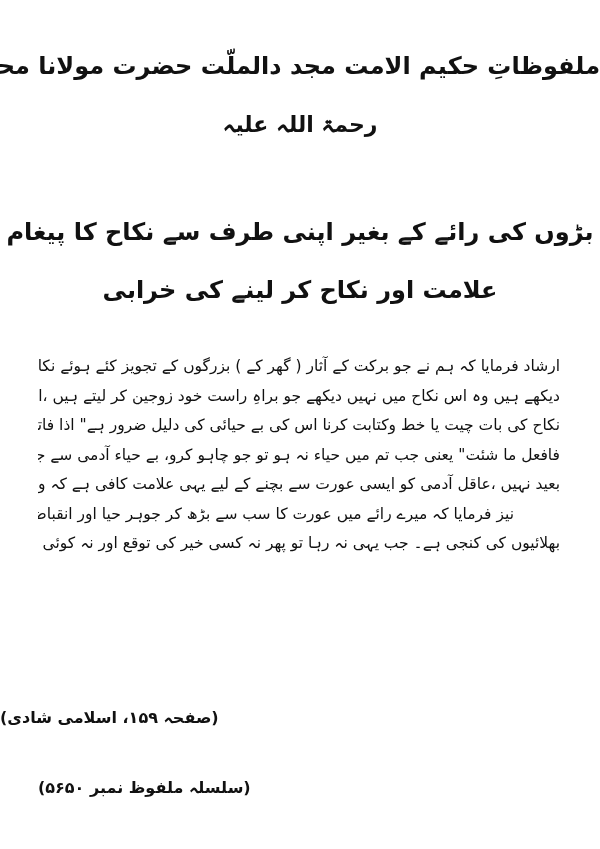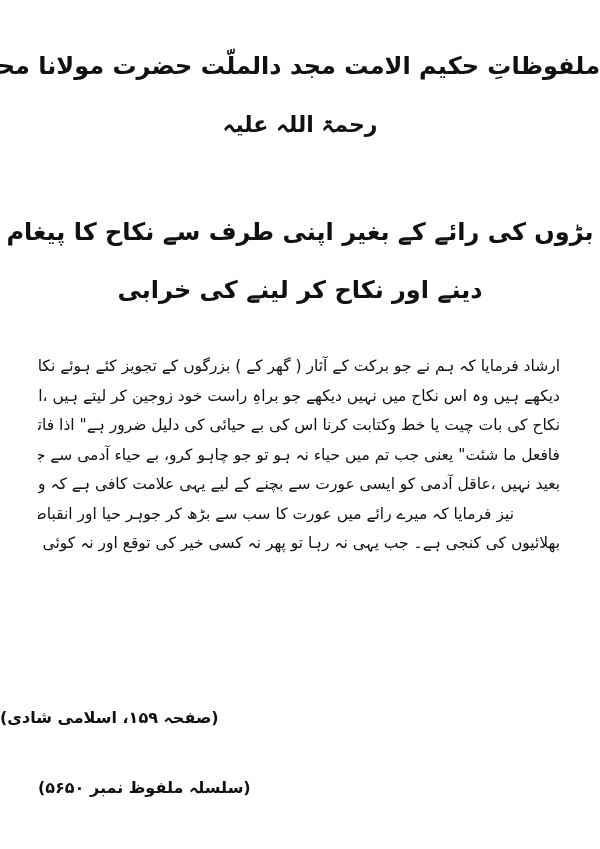--- a/index.html
+++ b/index.html
@@ -89,21 +89,21 @@
 <body>
 
 <div class="page">
 
   <div id="title-main" class="title-line">ملفوظاتِ حکیم الامت مجد دالملّت حضرت مولانا محمد اشرف علی تھانوی</div>
 
   <div id="heading-1" class="title-line">بڑوں کی رائے کے بغیر اپنی طرف سے نکاح کا پیغام</div>
 
   <div id="title-honorific" class="title-line">رحمۃ اللہ علیہ</div>
 
-  <div id="heading-2" class="title-line">دینے اور نکاح کر لینے کی خرابی</div>
+  <div id="heading-2" class="title-line">علامت اور نکاح کر لینے کی خرابی</div>
 
   <div class="body-text">
     <span class="body-line">ارشاد فرمایا کہ ہم نے جو برکت کے آثار ( گھر کے ) بزرگوں کے تجویز کئے ہوئے نکاح میں</span>
     <span class="body-line">دیکھے ہیں وہ اس نکاح میں نہیں دیکھے جو براہِ راست خود زوجین کر لیتے ہیں ،اور بلاضرورتِ شدیدہ خود</span>
     <span class="body-line">نکاح کی بات چیت یا خط وکتابت کرنا اس کی بے حیائی کی دلیل ضرور ہے" اذا فاتک الحیاء</span>
     <span class="body-line">فافعل ما شئت" یعنی جب تم میں حیاء نہ ہو تو جو چاہو کرو، بے حیاء آدمی سے جو برائی صادر ہو جائے</span>
     <span class="body-line last">بعید نہیں ،عاقل آدمی کو ایسی عورت سے بچنے کے لیے یہی علامت کافی ہے کہ وہ بے حیاء ہے۔</span>
     <span class="body-line indent">نیز فرمایا کہ میرے رائے میں عورت کا سب سے بڑھ کر جوہر حیا اور انقباضِ طبعی ہے اور یہی تمام</span>
     <span class="body-line last">بھلائیوں کی کنجی ہے۔ جب یہی نہ رہا تو پھر نہ کسی خیر کی توقع اور نہ کوئی شر مستبعد ( دور ) ہے۔</span>
   </div>

